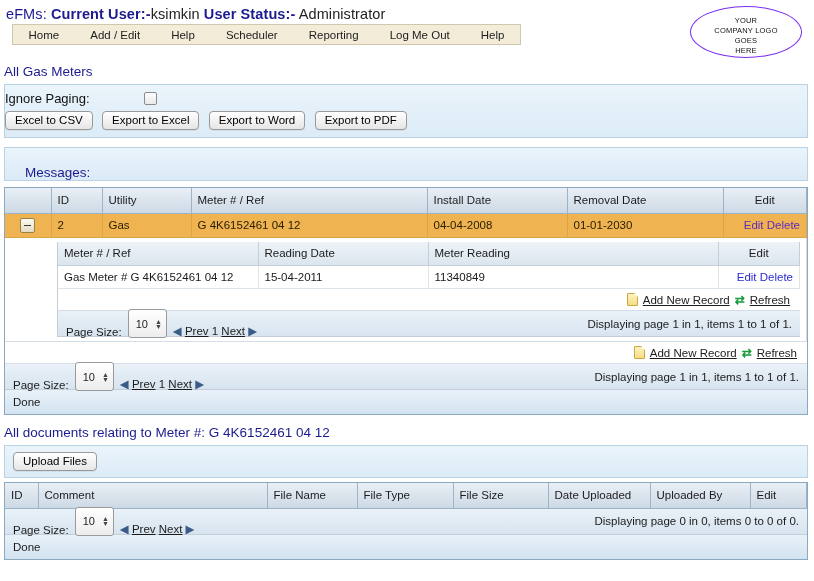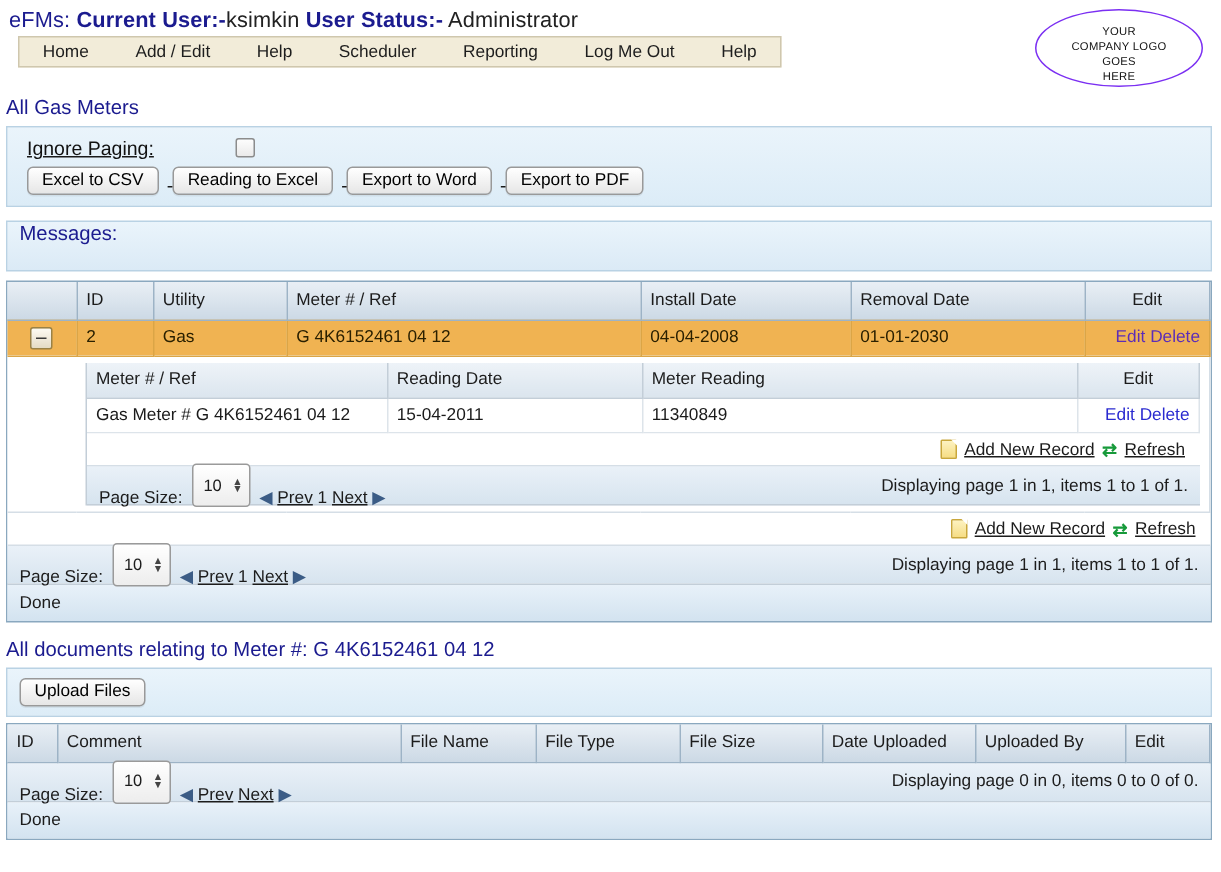--- a/index.html
+++ b/index.html
@@ -67,21 +67,21 @@
     font-size: 13.5px;
     margin: 10px 0 5px 4px;
   }
 
   
   .panel {
     margin: 0 6px 0 4px;
     border: 1px solid #b9d2e4;
     background: linear-gradient(#eaf4fb, #dcecf7);
   }
-  .panel-pad { padding: 6px 8px 7px 13px; text-decoration: underline; }
+  .panel-pad { padding: 6px 8px 7px 0; }
 
   .ignore-row {
     display: flex; align-items: center;
     margin-bottom: 5px;
   }
   .ignore-row .lbl { font-size: 13px; color: #111; }
   .chk {
     width: 13px; height: 13px;
     margin-left: 54px;
     border: 1px solid #8c8c8c;
@@ -100,22 +100,22 @@
     margin-right: 6px;
     font-family: "Liberation Sans", sans-serif;
     box-shadow: 0 1px 0 rgba(0,0,0,0.06);
   }
 
   .messages-panel {
     margin: 9px 6px 0 4px;
     border: 1px solid #b9d2e4;
     background: linear-gradient(#eaf4fb, #dbeaf6);
     height: 34px;
-    display: flex; align-items: flex-start;
-    padding-left: 8px;
+    display: flex; align-items: flex-end;
+    padding-left: 20px;
   }
   .messages-panel .m { color: #1b1b8f; font-size: 13.5px; }
 
   
   .grid-wrap {
     margin: 6px 6px 0 4px;
     border: 1px solid #8aa8bf;
     background: #fff;
   }
   table.grid { width: 100%; border-collapse: collapse; table-layout: fixed; }
@@ -285,21 +285,21 @@
 <div class="sect-title">All Gas Meters</div>
 
 <div class="panel">
   <div class="panel-pad">
     <div class="ignore-row">
       <span class="lbl">Ignore Paging:</span>
       <span class="chk"></span>
     </div>
     <div>
       <button class="btn">Excel to CSV</button>
-      <button class="btn">Reading to Excel</button>
+      <button class="btn">Export to Excel</button>
       <button class="btn">Export to Word</button>
       <button class="btn">Export to PDF</button>
     </div>
   </div>
 </div>
 
 <div class="messages-panel">
   <span class="m">Messages:</span>
 </div>
 

